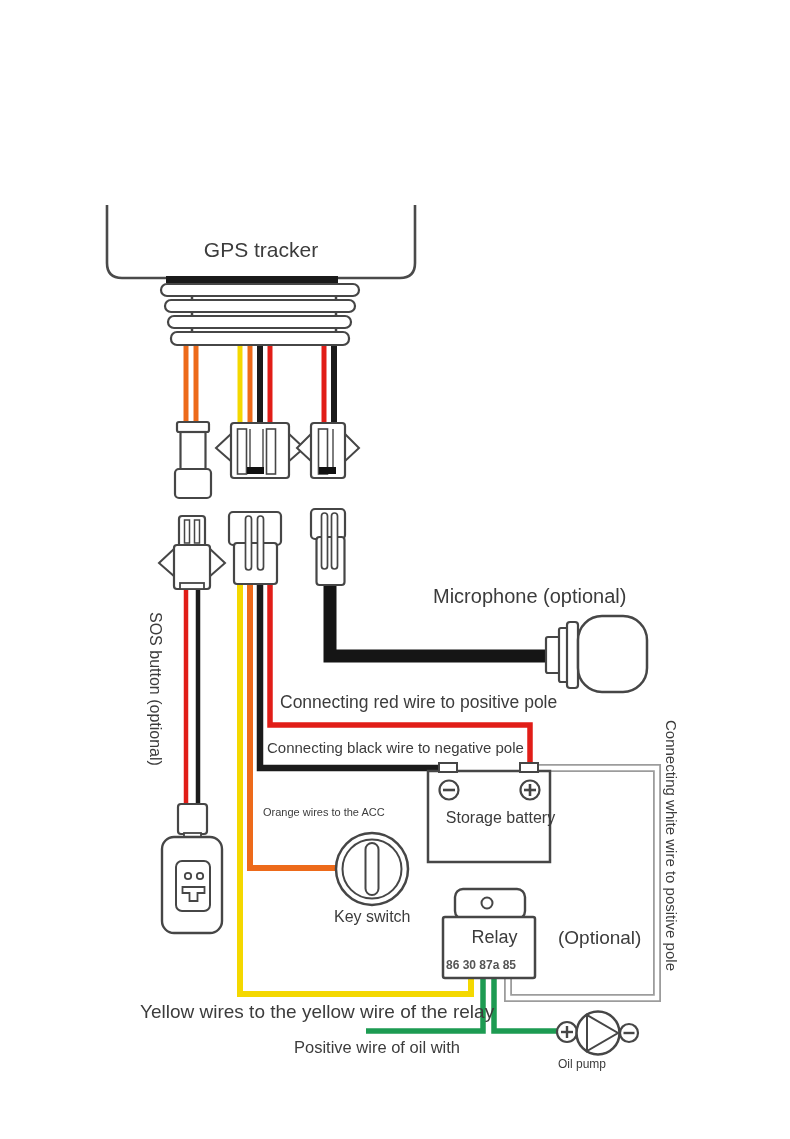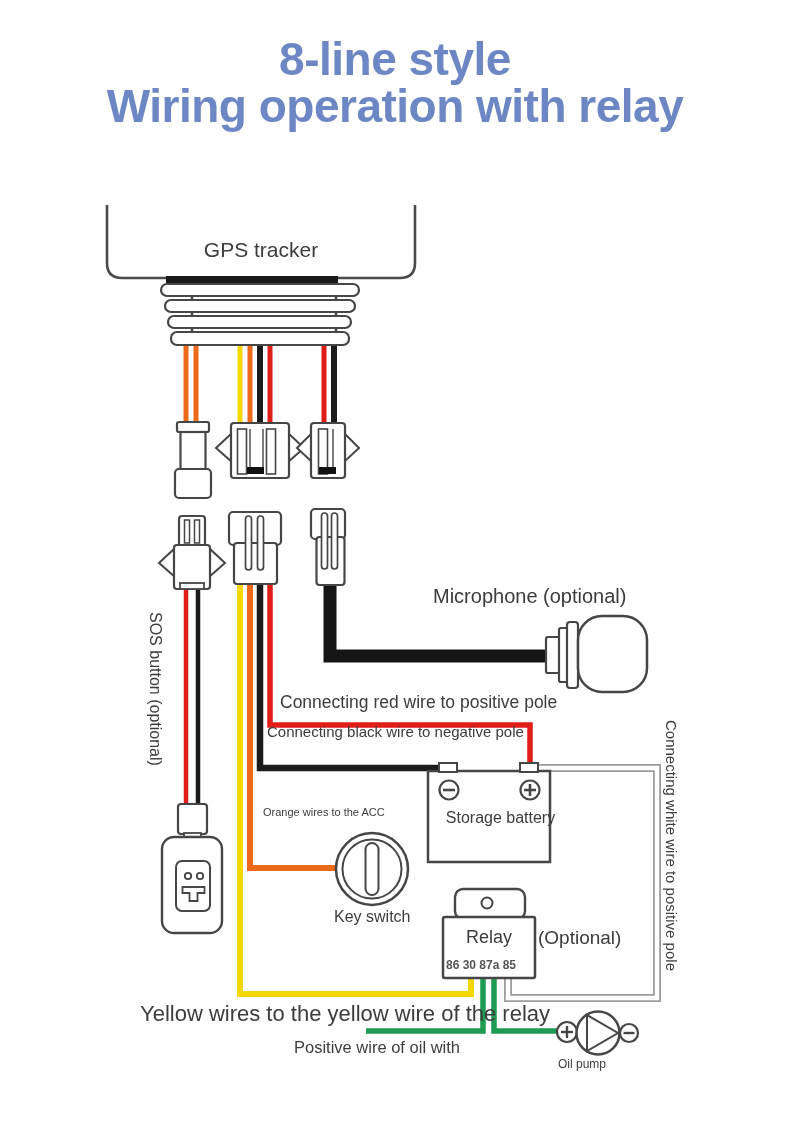--- a/index.html
+++ b/index.html
@@ -9,24 +9,20 @@
   .title{position:absolute;left:0;top:36px;width:790px;text-align:center;
          color:#6d87c4;font-weight:bold;font-size:46px;line-height:47px;letter-spacing:-0.5px;}
   .lbl{position:absolute;color:#3c3c3c;white-space:nowrap;line-height:1.1;}
   .vlbl{position:absolute;color:#3c3c3c;writing-mode:vertical-rl;white-space:nowrap;line-height:1;}
 </style>
 </head>
 <body>
 
 <div id="canvas">
 
-  <div class="title">
-    <div>8-line style</div>
-    <div>Wiring operation with relay</div>
-  </div>
 
   <svg id="diagram-svg" width="790" height="1139" viewBox="0 0 790 1139">
 
     <g fill="none">
       <path d="M186,344 V426" stroke="#ed6a1a" stroke-width="5"></path>
       <path d="M196,344 V426" stroke="#ed6a1a" stroke-width="5"></path>
       <path d="M240,344 V426" stroke="#f4d800" stroke-width="5"></path>
       <path d="M250,344 V426" stroke="#ed6a1a" stroke-width="5"></path>
       <path d="M260,344 V426" stroke="#1b1b1b" stroke-width="6"></path>
       <path d="M270,344 V426" stroke="#e11d17" stroke-width="5"></path>
@@ -178,35 +174,35 @@
   </svg>
 
   <div class="lbl" style="left:105px;top:238px;width:312px;text-align:center;font-size:21px;">GPS tracker</div>
 
   <div class="vlbl" style="left:147px;top:612px;height:190px;font-size:16px;">SOS button (optional)</div>
 
   <div class="lbl" style="left:280px;top:693px;font-size:17.5px;">Connecting red wire to positive pole</div>
 
   <div class="lbl" style="left:433px;top:585px;font-size:20px;">Microphone (optional)</div>
 
-  <div class="lbl" style="left:267px;top:724px;font-size:15px;text-align:center;">Connecting black wire to negative pole</div>
+  <div class="lbl" style="left:267px;top:740px;font-size:15px;text-align:center;">Connecting black wire to negative pole</div>
 
   <div class="lbl" style="left:263px;top:806px;font-size:11px;">Orange wires to the ACC</div>
 
   <div class="lbl" style="left:334px;top:908px;font-size:16px;text-align:right;">Key switch</div>
 
   <div class="lbl" style="left:428px;top:809px;width:145px;text-align:center;font-size:16px;">Storage battery</div>
 
-  <div class="lbl" style="left:443px;top:928px;width:92px;text-align:center;font-size:18px;">Relay</div>
+  <div class="lbl" style="left:443px;top:928px;width:103px;text-align:center;font-size:18px;">Relay</div>
 
   <div class="lbl" style="left:443px;top:959px;width:76px;text-align:center;font-size:12px;font-weight:bold;color:#555555;">86 30 87a 85</div>
 
-  <div class="lbl" style="left:538px;top:928px;font-size:19px;">(Optional)</div>
-
-  <div class="lbl" style="left:140px;top:1002px;font-size:22px;">Yellow wires to the yellow wire of the relay</div>
+  <div class="lbl" style="left:538px;top:928px;font-size:19px;padding-left:20px;">(Optional)</div>
+
+  <div class="lbl" style="left:140px;top:1002px;font-size:19px;">Yellow wires to the yellow wire of the relay</div>
 
   <div class="lbl" style="left:294px;top:1038px;font-size:16.5px;">Positive wire of oil with</div>
 
   <div class="lbl" style="left:558px;top:1058px;font-size:12px;">Oil pump</div>
 
   <div class="vlbl" style="left:664px;top:720px;height:292px;font-size:15px;">Connecting white wire to positive pole</div>
 
 </div>
 
 </body></html>

